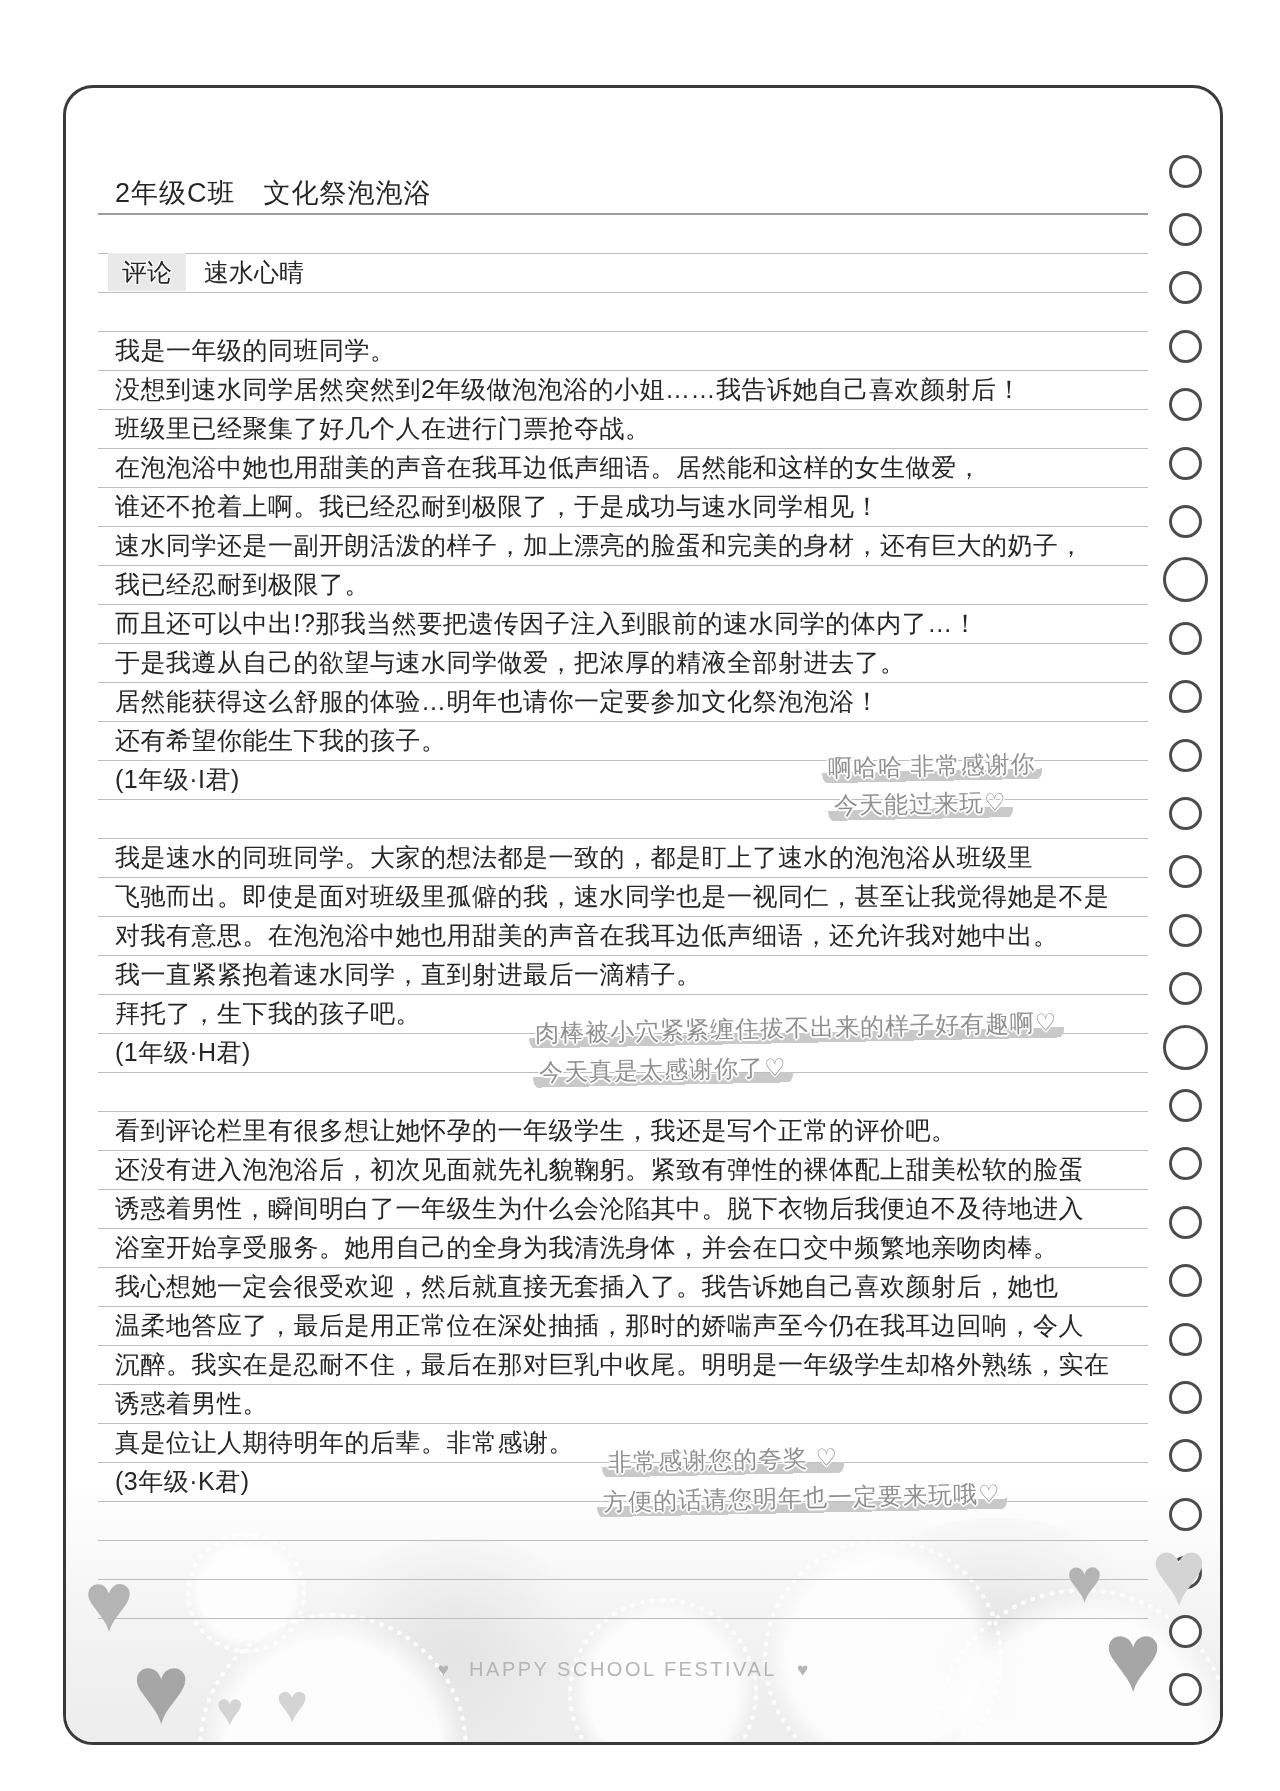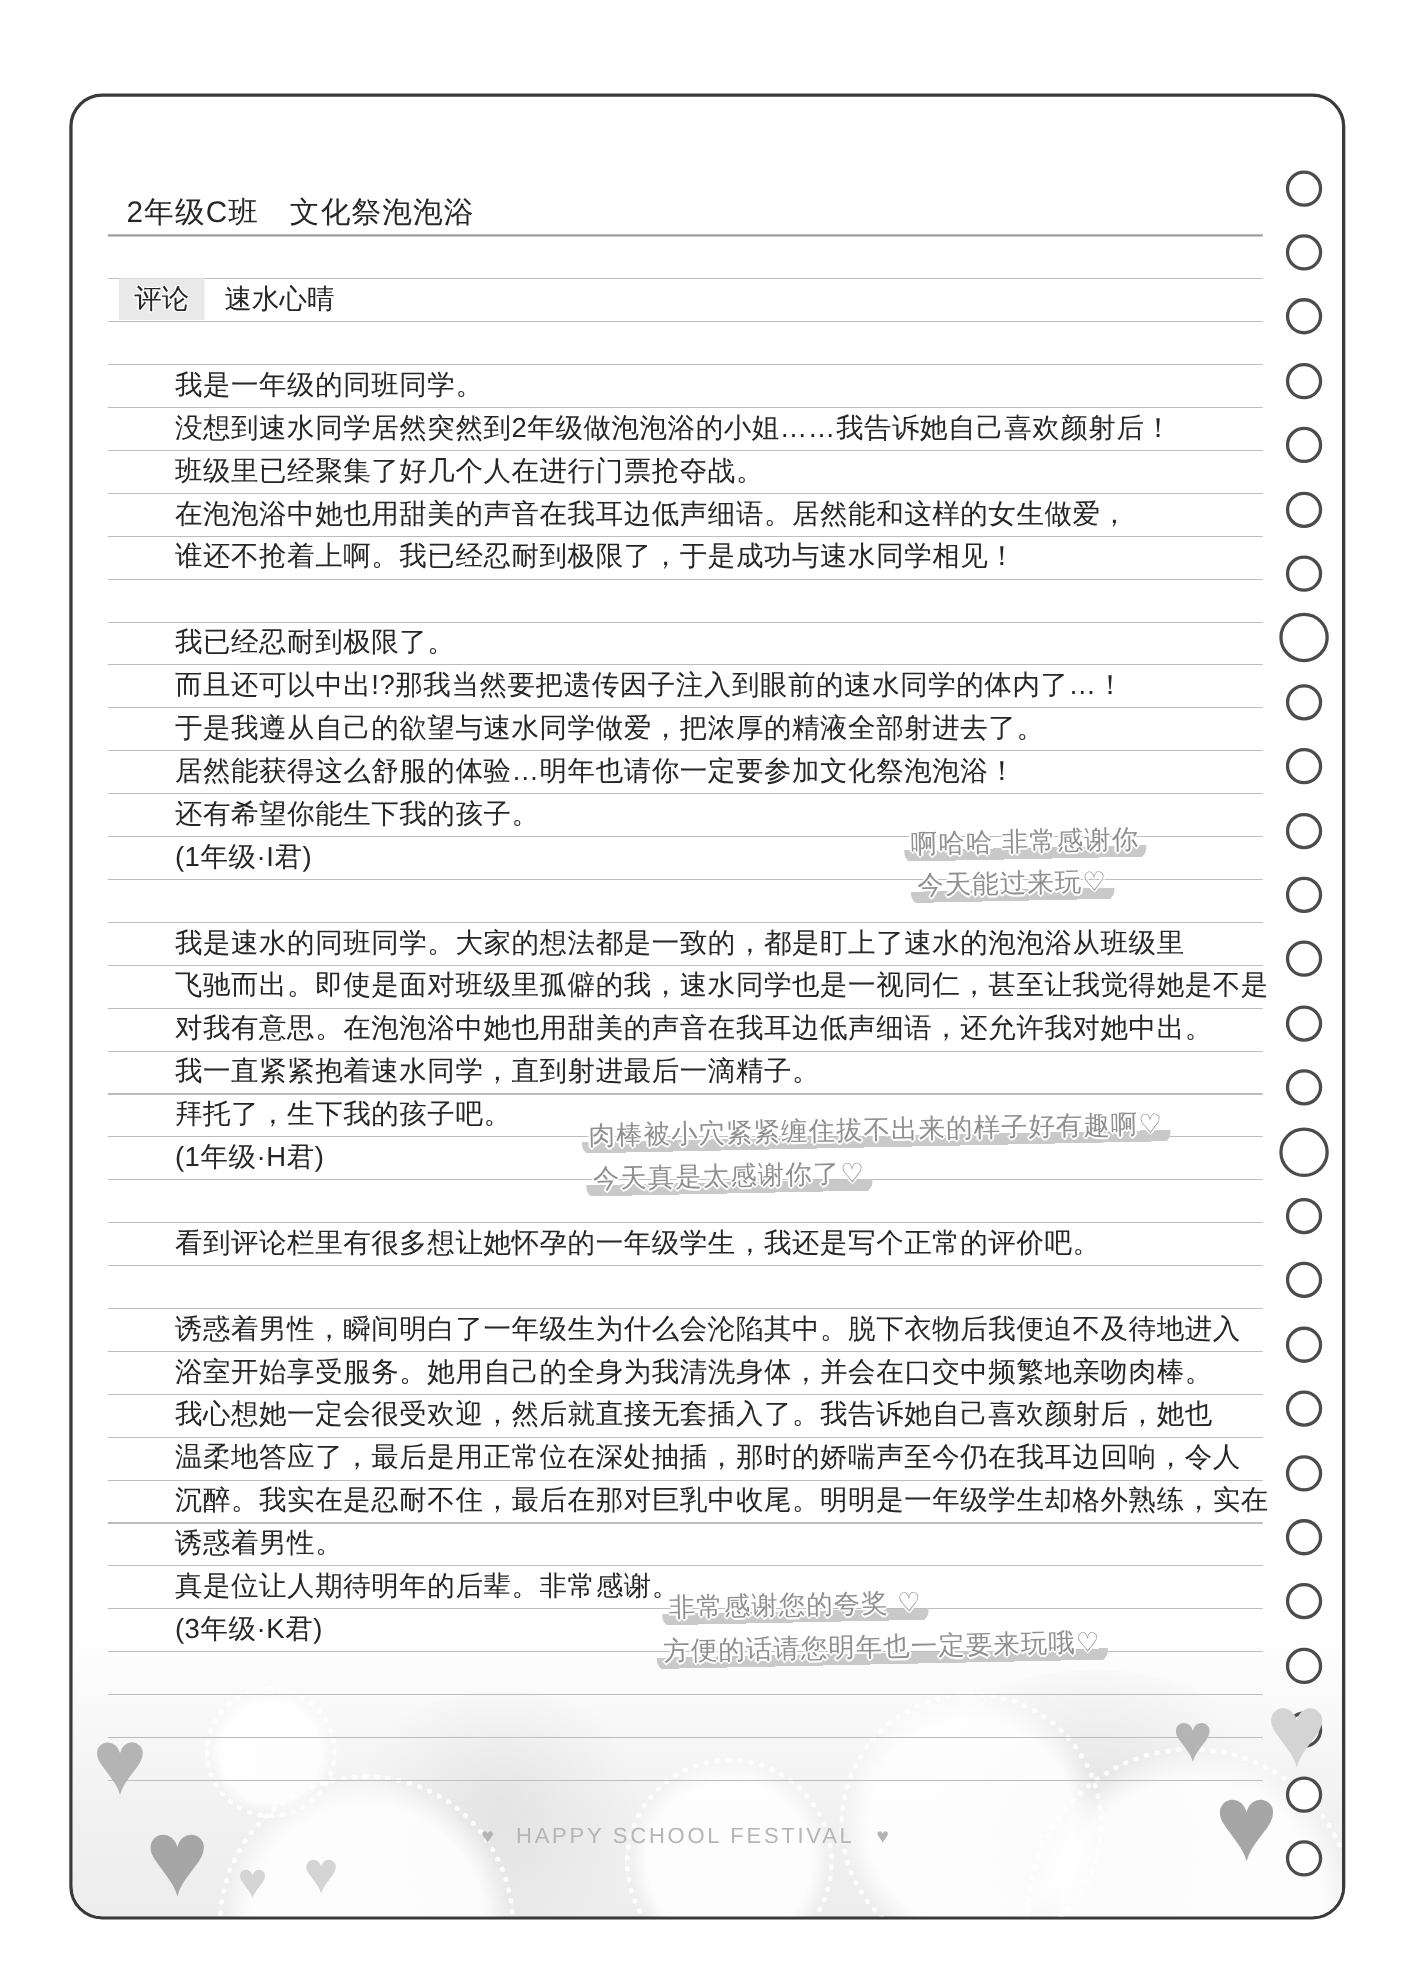--- a/index.html
+++ b/index.html
@@ -46,21 +46,21 @@
   
   .holes{position:absolute;left:0;top:0;width:100%;height:100%;z-index:3;}
   .hole{
     position:absolute;left:1103px;width:33px;height:33px;border-radius:50%;
     border:3px solid #4c4c4c;background:#fff;box-sizing:border-box;
   }
   .hole.lg{left:1097px;width:45px;height:45px;}
   
   .trow{
     position:absolute;left:49px;width:1040px;height:39px;line-height:39px;z-index:5;
-    font-size:25px;letter-spacing:0.5px;white-space:nowrap;margin-left:44px;
+    font-size:25px;letter-spacing:0.5px;white-space:nowrap;
   }
   .title-row{position:absolute;left:49px;top:86px;height:39px;line-height:39px;z-index:5;
     font-size:27px;letter-spacing:1px;white-space:nowrap;}
   .comment-header{position:absolute;left:42px;top:165px;height:38px;line-height:38px;z-index:5;
     font-size:25px;white-space:nowrap;}
   .label-box{
     display:inline-block;background:var(--label-bg);padding:0 14px;margin-right:18px;
     text-shadow:1px 1px 0 #fff,-1px -1px 0 #fff,1px -1px 0 #fff,-1px 1px 0 #fff;
   }
   
@@ -99,39 +99,41 @@
     <div class="title-row">2年级C班　文化祭泡泡浴</div>
     <div class="comment-header">
       <span class="label-box">评论</span><span>速水心晴</span>
     </div>
 
     <div class="trow" style="top:243px">我是一年级的同班同学。</div>
     <div class="trow" style="top:282px">没想到速水同学居然突然到2年级做泡泡浴的小姐……我告诉她自己喜欢颜射后！</div>
     <div class="trow" style="top:321px">班级里已经聚集了好几个人在进行门票抢夺战。</div>
     <div class="trow" style="top:360px">在泡泡浴中她也用甜美的声音在我耳边低声细语。居然能和这样的女生做爱，</div>
     <div class="trow" style="top:399px">谁还不抢着上啊。我已经忍耐到极限了，于是成功与速水同学相见！</div>
+    <div class="trow" style="top:438px">速水同学还是一副开朗活泼的样子，加上漂亮的脸蛋和完美的身材，还有巨大的奶子，</div>
     <div class="trow" style="top:477px">我已经忍耐到极限了。</div>
     <div class="trow" style="top:516px">而且还可以中出!?那我当然要把遗传因子注入到眼前的速水同学的体内了…！</div>
     <div class="trow" style="top:555px">于是我遵从自己的欲望与速水同学做爱，把浓厚的精液全部射进去了。</div>
     <div class="trow" style="top:594px">居然能获得这么舒服的体验…明年也请你一定要参加文化祭泡泡浴！</div>
     <div class="trow" style="top:633px">还有希望你能生下我的孩子。</div>
     <div class="trow" style="top:672px">(1年级·I君)</div>
     <div class="hw" style="left:756px;top:661px">啊哈哈 非常感谢你</div>
     <div class="hw" style="left:762px;top:699px">今天能过来玩♡</div>
 
     <div class="trow" style="top:750px">我是速水的同班同学。大家的想法都是一致的，都是盯上了速水的泡泡浴从班级里</div>
     <div class="trow" style="top:789px">飞驰而出。即使是面对班级里孤僻的我，速水同学也是一视同仁，甚至让我觉得她是不是</div>
     <div class="trow" style="top:828px">对我有意思。在泡泡浴中她也用甜美的声音在我耳边低声细语，还允许我对她中出。</div>
     <div class="trow" style="top:906px">拜托了，生下我的孩子吧。</div>
     <div class="trow" style="top:867px">我一直紧紧抱着速水同学，直到射进最后一滴精子。</div>
     <div class="trow" style="top:945px">(1年级·H君)</div>
     <div class="hw" style="left:463px;top:923px">肉棒被小穴紧紧缠住拔不出来的样子好有趣啊♡</div>
     <div class="hw" style="left:467px;top:965px">今天真是太感谢你了♡</div>
 
     <div class="trow" style="top:1023px">看到评论栏里有很多想让她怀孕的一年级学生，我还是写个正常的评价吧。</div>
+    <div class="trow" style="top:1062px">还没有进入泡泡浴后，初次见面就先礼貌鞠躬。紧致有弹性的裸体配上甜美松软的脸蛋</div>
     <div class="trow" style="top:1101px">诱惑着男性，瞬间明白了一年级生为什么会沦陷其中。脱下衣物后我便迫不及待地进入</div>
     <div class="trow" style="top:1140px">浴室开始享受服务。她用自己的全身为我清洗身体，并会在口交中频繁地亲吻肉棒。</div>
     <div class="trow" style="top:1179px">我心想她一定会很受欢迎，然后就直接无套插入了。我告诉她自己喜欢颜射后，她也</div>
     <div class="trow" style="top:1218px">温柔地答应了，最后是用正常位在深处抽插，那时的娇喘声至今仍在我耳边回响，令人</div>
     <div class="trow" style="top:1257px">沉醉。我实在是忍耐不住，最后在那对巨乳中收尾。明明是一年级学生却格外熟练，实在</div>
     <div class="trow" style="top:1296px">诱惑着男性。</div>
     <div class="trow" style="top:1335px">真是位让人期待明年的后辈。非常感谢。</div>
     <div class="trow" style="top:1374px">(3年级·K君)</div>
     <div class="hw" style="left:536px;top:1355px">非常感谢您的夸奖 ♡</div>
     <div class="hw" style="left:531px;top:1393px">方便的话请您明年也一定要来玩哦♡</div>

